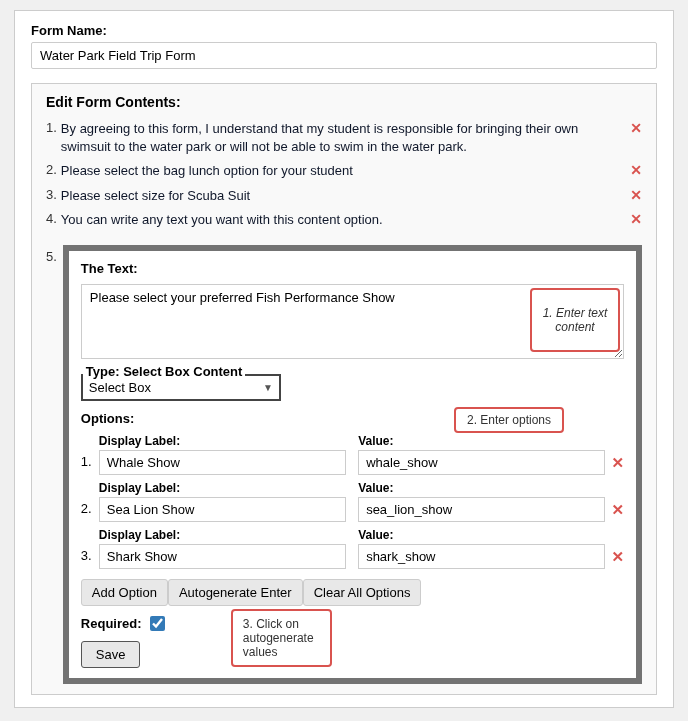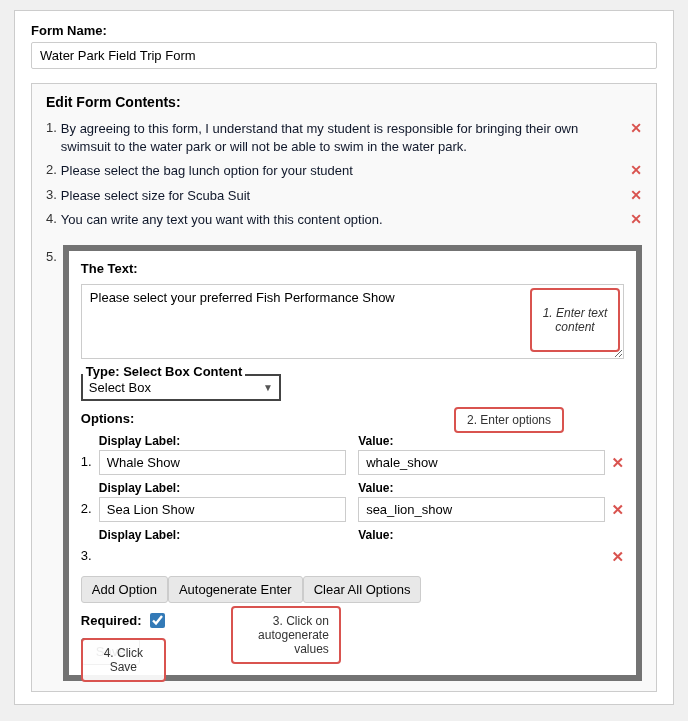--- a/index.html
+++ b/index.html
@@ -248,22 +248,22 @@
     .callout-autogen {
       position: absolute;
       border: 2px solid #d9534f;
       border-radius: 4px;
       background: rgba(255,255,255,0.92);
       padding: 6px 10px;
       font-size: 12px;
       color: #333;
       left: 150px;
       top: 30px;
-      width: 110px;
-      text-align: right;
+      width: 101px;
+      text-align: left;
       pointer-events: none;
       z-index: 10;
     }
     .add-btn-row-wrapper {
       position: relative;
     }
     .type-select-outer {
       display: flex;
       align-items: center;
       border: 2px solid #444;
@@ -389,20 +389,24 @@
             <span class="option-remove">✕</span>
           </div>
 
           <div class="option-row">
             <span class="option-row-num">3.</span>
             <div class="option-fields">
               <div class="option-field-headers">
                 <span class="option-field-label">Display Label:</span>
                 <span class="option-field-value-label">Value:</span>
               </div>
+              <div class="option-inputs">
+                <input class="option-input" type="text" value="Shark Show" style="">
+                <input class="option-input" type="text" value="shark_show" style="">
+              </div>
             </div>
             <span class="option-remove">✕</span>
           </div>
 
           <div class="add-btn-row-wrapper">
             <div class="action-buttons">
               <button class="btn">Add Option</button>
               <button class="btn">Autogenerate Enter</button>
               <button class="btn">Clear All Options</button>
             </div>
@@ -410,20 +414,19 @@
           </div>
         </div>
 
         <div class="required-row">
           <span class="required-label">Required:</span>
           <input type="checkbox" class="required-checkbox" checked="" style="">
         </div>
 
         <div class="save-row bottom-row" style="position:relative;">
           <button class="btn-save">Save</button>
-          <div class="callout-save" style="position:absolute;border:2px solid #d9534f;border-radius:4px;background:rgba(255,255,255,0.92);padding:6px 8px;font-size:12px;color:#333;left:0;top:0;width:85px;text-align:center;pointer-events:none;">4. Click Save</div>
         </div>
 
       </div>
     </div>
 
   </div>
 </div>
 
 </body></html>

